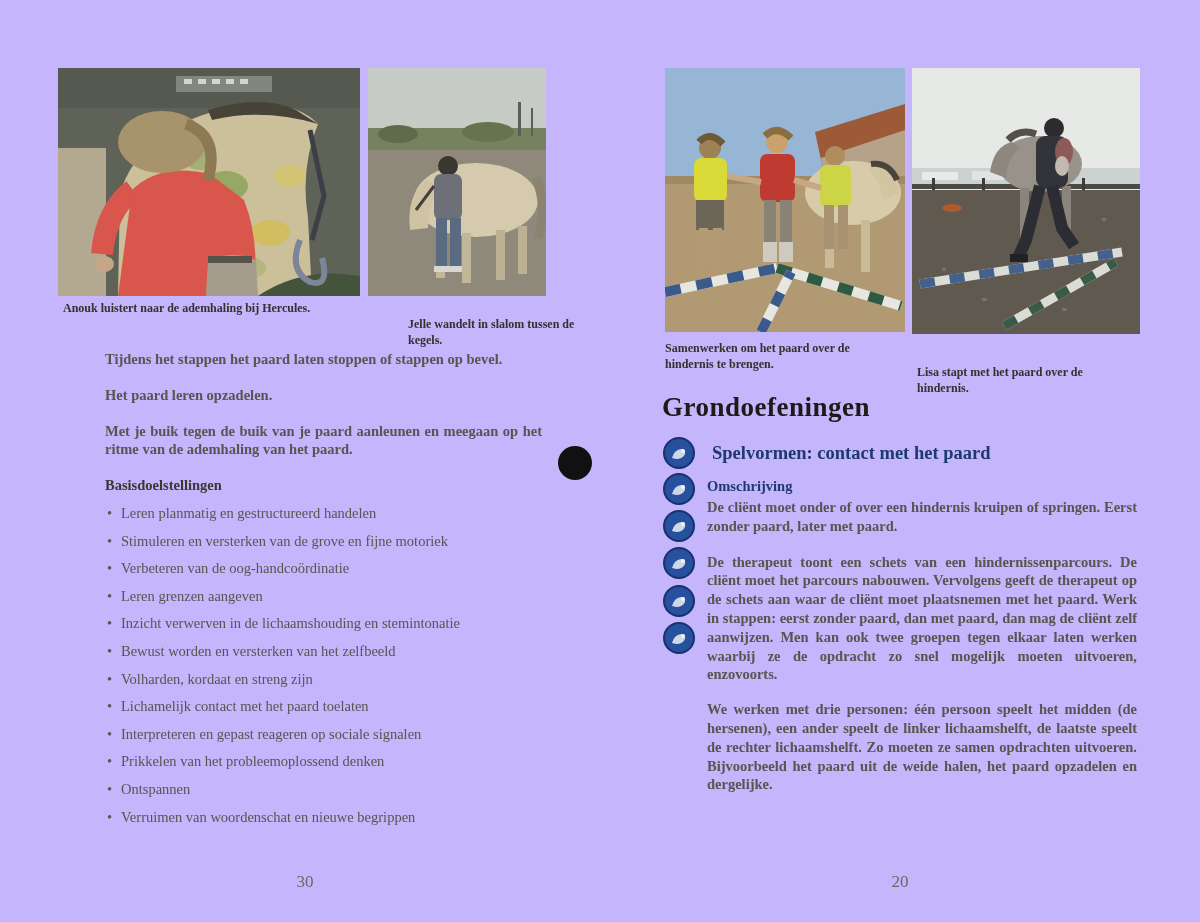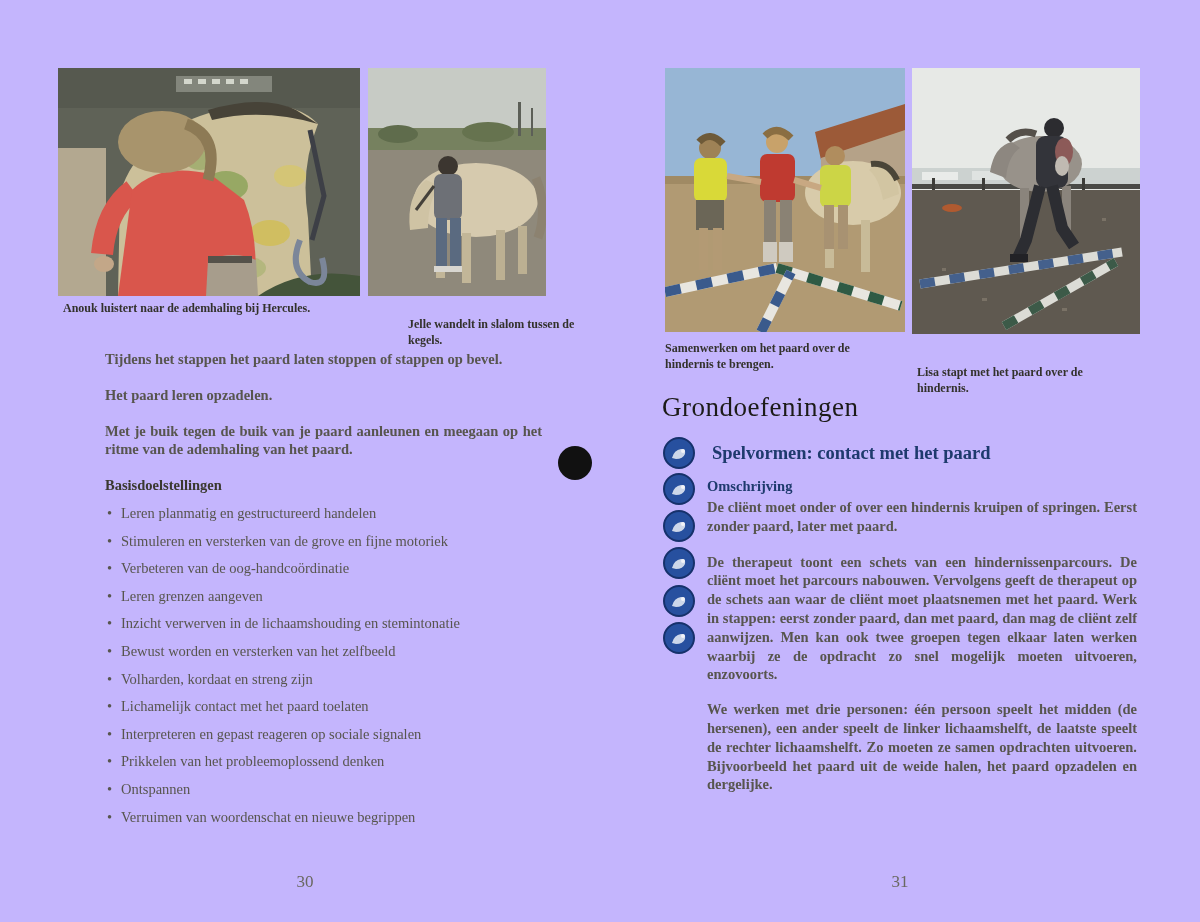--- a/index.html
+++ b/index.html
@@ -13,21 +13,21 @@
     position:absolute;font-size:12px;font-weight:bold;color:#33322c;line-height:1.35;
   }
   .bodycol{position:absolute;font-size:14.5px;line-height:18.8px;color:#57554e;}
   .bodycol p{margin:0 0 17px 0;text-align:justify;font-weight:bold;}
   .goals-title{font-weight:bold;color:#3a382f;margin:2px 0 3px 0;font-size:14.5px;}
   ul.goals{list-style:none;margin:0;padding:0;}
   ul.goals li{position:relative;padding-left:16px;line-height:18.6px;margin-top:9px;}
   ul.goals li::before{content:"•";position:absolute;left:2px;top:0;color:#57554e;}
   .page-num{position:absolute;font-size:17px;color:#6a6861;}
   .r-title{
-    position:absolute;left:662px;top:392px;font-size:27px;font-weight:normal;color:#1c1b18;
+    position:absolute;left:662px;top:392px;font-size:27px;font-weight:bold;color:#1c1b18;
     letter-spacing:0.5px;
   }
   .r-subtitle{
     position:absolute;left:712px;top:443px;font-size:18.5px;font-weight:bold;color:#1e3a6d;text-align:right;
   }
   .r-desc-label{
     position:absolute;left:707px;top:478px;font-size:14.5px;font-weight:bold;color:#1e3a6d;
   }
   .badge{
     position:absolute;width:32px;height:32px;border-radius:50%;
@@ -251,15 +251,15 @@
   <div class="r-subtitle">Spelvormen: contact met het paard</div>
 
   <div class="r-desc-label">Omschrijving</div>
 
   <div class="bodycol" style="left:707px;top:498px;width:430px;">
     <p style="margin-bottom:17px;">De cliënt moet onder of over een hindernis kruipen of springen. Eerst zonder paard, later met paard.</p>
     <p style="margin-bottom:16px;">De therapeut toont een schets van een hindernissenparcours. De cliënt moet het parcours nabouwen. Vervolgens geeft de therapeut op de schets aan waar de cliënt moet plaatsnemen met het paard. Werk in stappen: eerst zonder paard, dan met paard, dan mag de cliënt zelf aanwijzen. Men kan ook twee groepen tegen elkaar laten werken waarbij ze de opdracht zo snel mogelijk moeten uitvoeren, enzovoorts.</p>
     <p>We werken met drie personen: één persoon speelt het midden (de hersenen), een ander speelt de linker lichaamshelft, de laatste speelt de rechter lichaamshelft. Zo moeten ze samen opdrachten uitvoeren. Bijvoorbeeld het paard uit de weide halen, het paard opzadelen en dergelijke.</p>
   </div>
 
-  <div class="page-num" style="left:885px;top:872px;width:30px;text-align:center;">31</div>
+  <div class="page-num" style="left:885px;top:872px;width:30px;text-align:center;">20</div>
 
 </div>
 
 </body></html>

